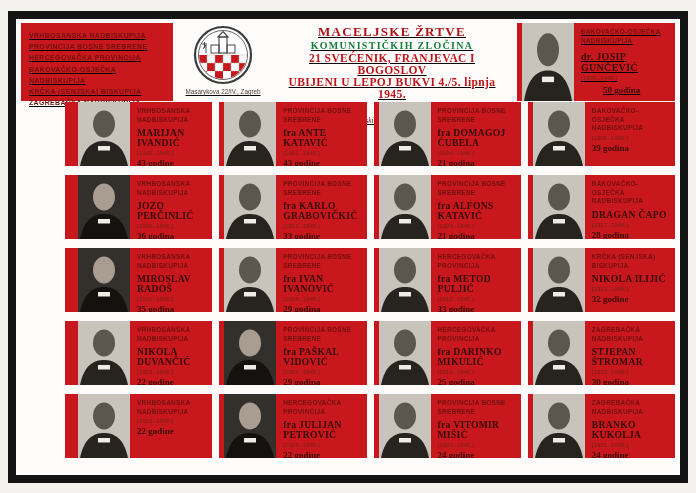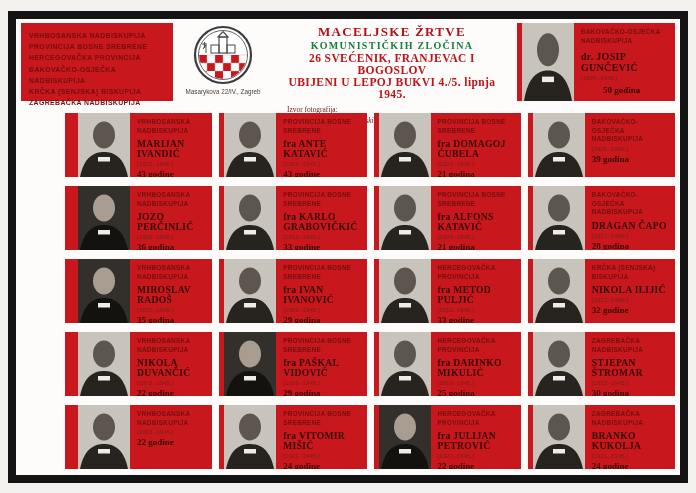--- a/index.html
+++ b/index.html
@@ -5,21 +5,21 @@
   html,body{margin:0;padding:0;}
   body{
     width:696px;height:493px;position:relative;background:#f4f2ee;
     font-family:"Liberation Serif","DejaVu Serif",serif;overflow:hidden;
   }
   .poster{
     position:absolute;left:8px;top:11px;right:8px;bottom:10px;
     border:8px solid #141414;background:#fdfcfa;padding:4px 5px;box-sizing:border-box;
   }
   
-  .hdr{display:flex;gap:6px;height:78px;margin-bottom:12px;}
+  .hdr{display:flex;gap:6px;height:78px;margin-bottom:1px;text-decoration:underline;}
   .diocese-box{
     width:152px;background:#c8171d;color:#70100f;padding:7px 6px 4px 8px;box-sizing:border-box;
     font-weight:bold;font-size:6.9px;letter-spacing:.4px;line-height:1.62;
     font-family:"Liberation Sans","DejaVu Sans",sans-serif;text-transform:uppercase;
   }
   .logo-wrap{width:88px;text-align:center;padding-top:2px;}
   .logo-wrap svg{display:block;margin:0 auto;}
   .logo-addr{font-size:6.3px;color:#4c3f38;margin-top:3px;font-family:"Liberation Sans",sans-serif;}
   .title-wrap{flex:1;text-align:center;color:#b510166;}
   .t1{font-size:13px;font-weight:bold;color:#b01016;letter-spacing:1.3px;margin-top:1px;}
@@ -105,21 +105,21 @@
               <rect x="38" y="38" width="8" height="8" fill="#fff" stroke="#b9b2a8" stroke-width=".5"></rect>
           </g>
         </g>
       </svg>
       <div class="logo-addr">Masarykova 22/IV., Zagreb</div>
     </div>
 
     <div class="title-wrap">
       <div class="t1">MACELJSKE ŽRTVE</div>
       <div class="t2">KOMUNISTIČKIH ZLOČINA</div>
-      <div class="t3">26 SVEĆENIK, FRANJEVAC I BOGOSLOV</div>
+      <div class="t3">21 SVEĆENIK, FRANJEVAC I BOGOSLOV</div>
       <div class="t4">UBIJENI U LEPOJ BUKVI 4./5. lipnja 1945.</div>
       <div class="src">
         <div>Izvor fotografija:</div>
         <div><span>don Anto Baković – </span><span class="it">Hrvatski martirologij XX. stoljeća (Zagreb, 2007.)</span></div>
       </div>
     </div>
 
     <div class="hdr-victim" id="hdr-victim">
   <div class="cell tall">
     <div class="photo">
@@ -424,37 +424,20 @@
     <div class="lbl">
       <div class="dio">VRHBOSANSKA NADBISKUPIJA</div>
       <div class="yrs">[1923.-1945.]</div>
       <div class="age">22 godine</div>
     </div>
   </div>
 
   <div class="cell">
     <div class="photo">
       <svg viewBox="0 0 52 64" preserveAspectRatio="none">
-        <rect class="p-bg" x="0" y="0" width="52" height="64" fill="#c9c4bb"></rect>
-        <ellipse class="p-head" cx="26" cy="22" rx="11" ry="13.5" fill="#5c564f"></ellipse>
-        <path class="p-body" d="M2 64 C6 44 16 39 26 39 C36 39 46 44 50 64 Z" fill="#27231f"></path>
-        <rect class="p-collar" x="20" y="44" width="12" height="4.5" fill="#efece6"></rect>
-      </svg>
-    </div>
-    <div class="lbl">
-      <div class="dio">PROVINCIJA BOSNE SREBRENE</div>
-      <div class="vnm">fra VITOMIR MIŠIĆ</div>
-      <div class="yrs">[1921.-1945.]</div>
-      <div class="age">24 godine</div>
-    </div>
-  </div>
-
-  <div class="cell">
-    <div class="photo">
-      <svg viewBox="0 0 52 64" preserveAspectRatio="none">
         <rect class="p-bg" x="0" y="0" width="52" height="64" fill="#33302c"></rect>
         <ellipse class="p-head" cx="26" cy="22" rx="11" ry="13.5" fill="#a89d90"></ellipse>
         <path class="p-body" d="M2 64 C6 44 16 39 26 39 C36 39 46 44 50 64 Z" fill="#14120f"></path>
         <rect class="p-collar" x="20" y="44" width="12" height="4.5" fill="#efece6"></rect>
       </svg>
     </div>
     <div class="lbl">
       <div class="dio">HERCEGOVAČKA PROVINCIJA</div>
       <div class="vnm">fra JULIJAN PETROVIĆ</div>
       <div class="yrs">[1923.-1945.]</div>
@@ -465,20 +448,37 @@
   <div class="cell">
     <div class="photo">
       <svg viewBox="0 0 52 64" preserveAspectRatio="none">
         <rect class="p-bg" x="0" y="0" width="52" height="64" fill="#c9c4bb"></rect>
         <ellipse class="p-head" cx="26" cy="22" rx="11" ry="13.5" fill="#5c564f"></ellipse>
         <path class="p-body" d="M2 64 C6 44 16 39 26 39 C36 39 46 44 50 64 Z" fill="#27231f"></path>
         <rect class="p-collar" x="20" y="44" width="12" height="4.5" fill="#efece6"></rect>
       </svg>
     </div>
     <div class="lbl">
+      <div class="dio">PROVINCIJA BOSNE SREBRENE</div>
+      <div class="vnm">fra VITOMIR MIŠIĆ</div>
+      <div class="yrs">[1921.-1945.]</div>
+      <div class="age">24 godine</div>
+    </div>
+  </div>
+
+  <div class="cell">
+    <div class="photo">
+      <svg viewBox="0 0 52 64" preserveAspectRatio="none">
+        <rect class="p-bg" x="0" y="0" width="52" height="64" fill="#c9c4bb"></rect>
+        <ellipse class="p-head" cx="26" cy="22" rx="11" ry="13.5" fill="#5c564f"></ellipse>
+        <path class="p-body" d="M2 64 C6 44 16 39 26 39 C36 39 46 44 50 64 Z" fill="#27231f"></path>
+        <rect class="p-collar" x="20" y="44" width="12" height="4.5" fill="#efece6"></rect>
+      </svg>
+    </div>
+    <div class="lbl">
       <div class="dio">ZAGREBAČKA NADBISKUPIJA</div>
       <div class="vnm">BRANKO KUKOLJA</div>
       <div class="yrs">[1921.-1945.]</div>
       <div class="age">24 godine</div>
     </div>
   </div>
 </div>
 
 
 </div>

